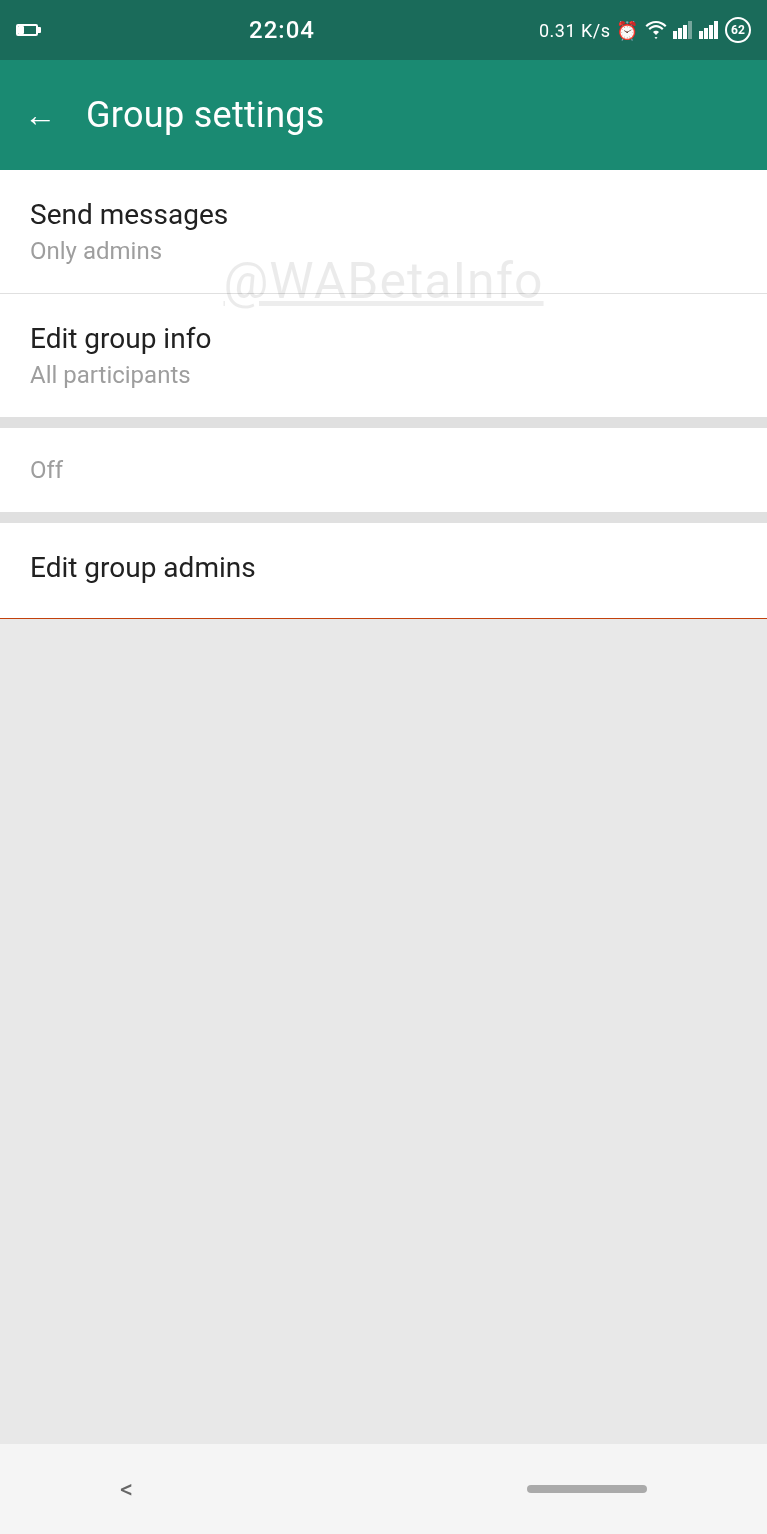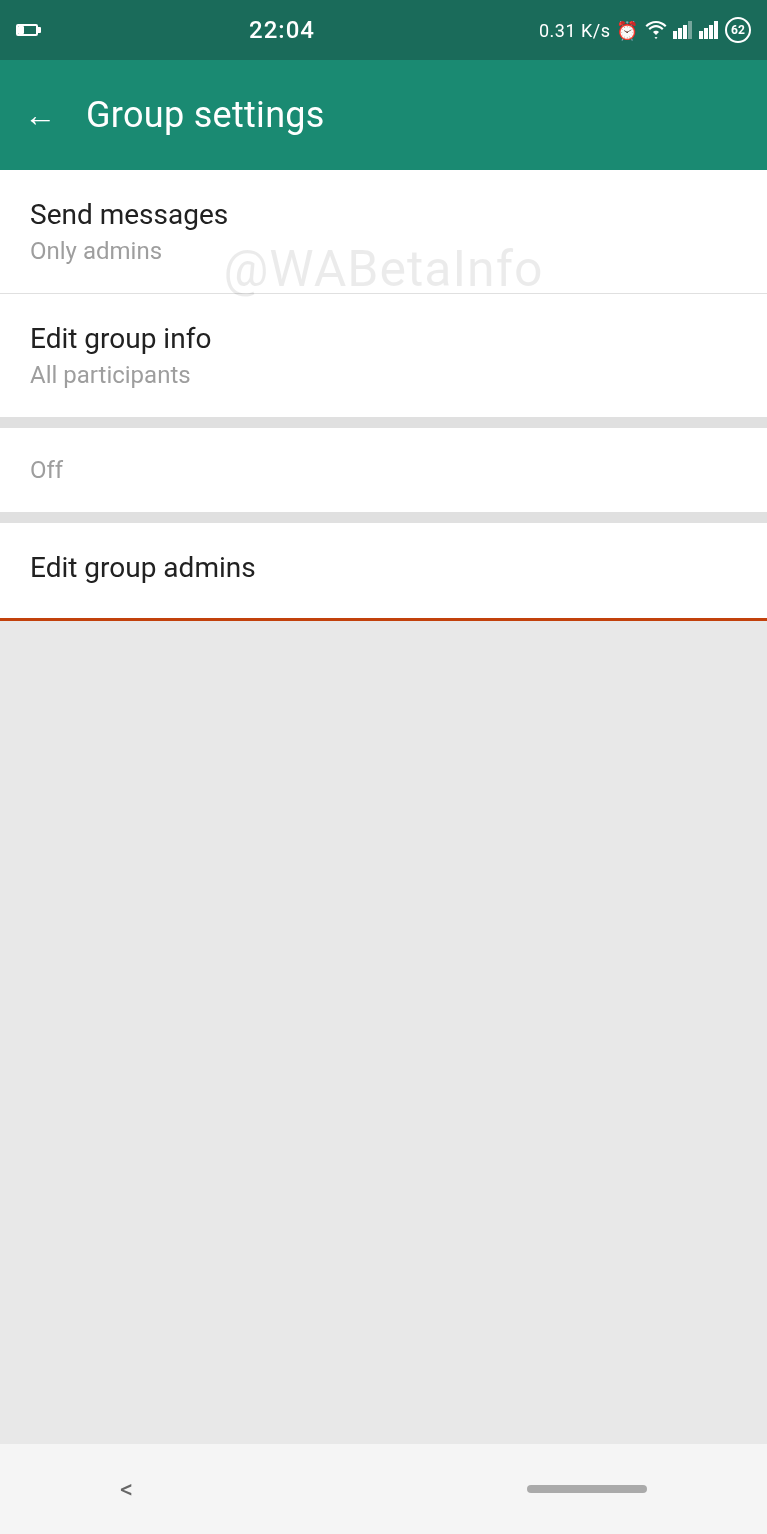--- a/index.html
+++ b/index.html
@@ -241,21 +241,21 @@
   </div>
 </div>
 
 <div class="app-bar">
   <span class="back-arrow">←</span>
   <span class="app-bar-title">Group settings</span>
 </div>
 
 <div class="content" style="position:relative;">
 
-  <div class="watermark" style="position:absolute; top:68px; left:0; right:0; z-index:5; opacity:1;">
+  <div class="watermark" style="position:absolute; top:80px; left:0; right:0; z-index:5; opacity:1;text-decoration:underline;">
     <span style="font-size:50px; color:rgba(0,0,0,0.08); font-weight:400; font-style:normal; letter-spacing:1px;">@WABetaInfo</span>
   </div>
 
   <div class="settings-item">
     <div class="settings-item-title">Send messages</div>
     <div class="settings-item-subtitle">Only admins</div>
   </div>
 
   <div class="settings-item">
     <div class="settings-item-title">Edit group info</div>
@@ -263,21 +263,21 @@
   </div>
 
   <div class="section-divider"></div>
 
   <div class="settings-item">
     <div class="settings-item-subtitle">Off</div>
   </div>
 
   <div class="section-divider"></div>
 
-  <div class="settings-item" style="border-bottom: 3px solid #c2410c;">
+  <div class="settings-item" style="border-bottom: 1px solid #c2410c;">
     <div class="settings-item-title">Edit group admins</div>
   </div>
 
 </div>
 
 <div class="gray-area"></div>
 
 <div class="nav-bar">
   <span class="nav-back-btn">&lt;</span>
   <div class="nav-home-pill"></div>

